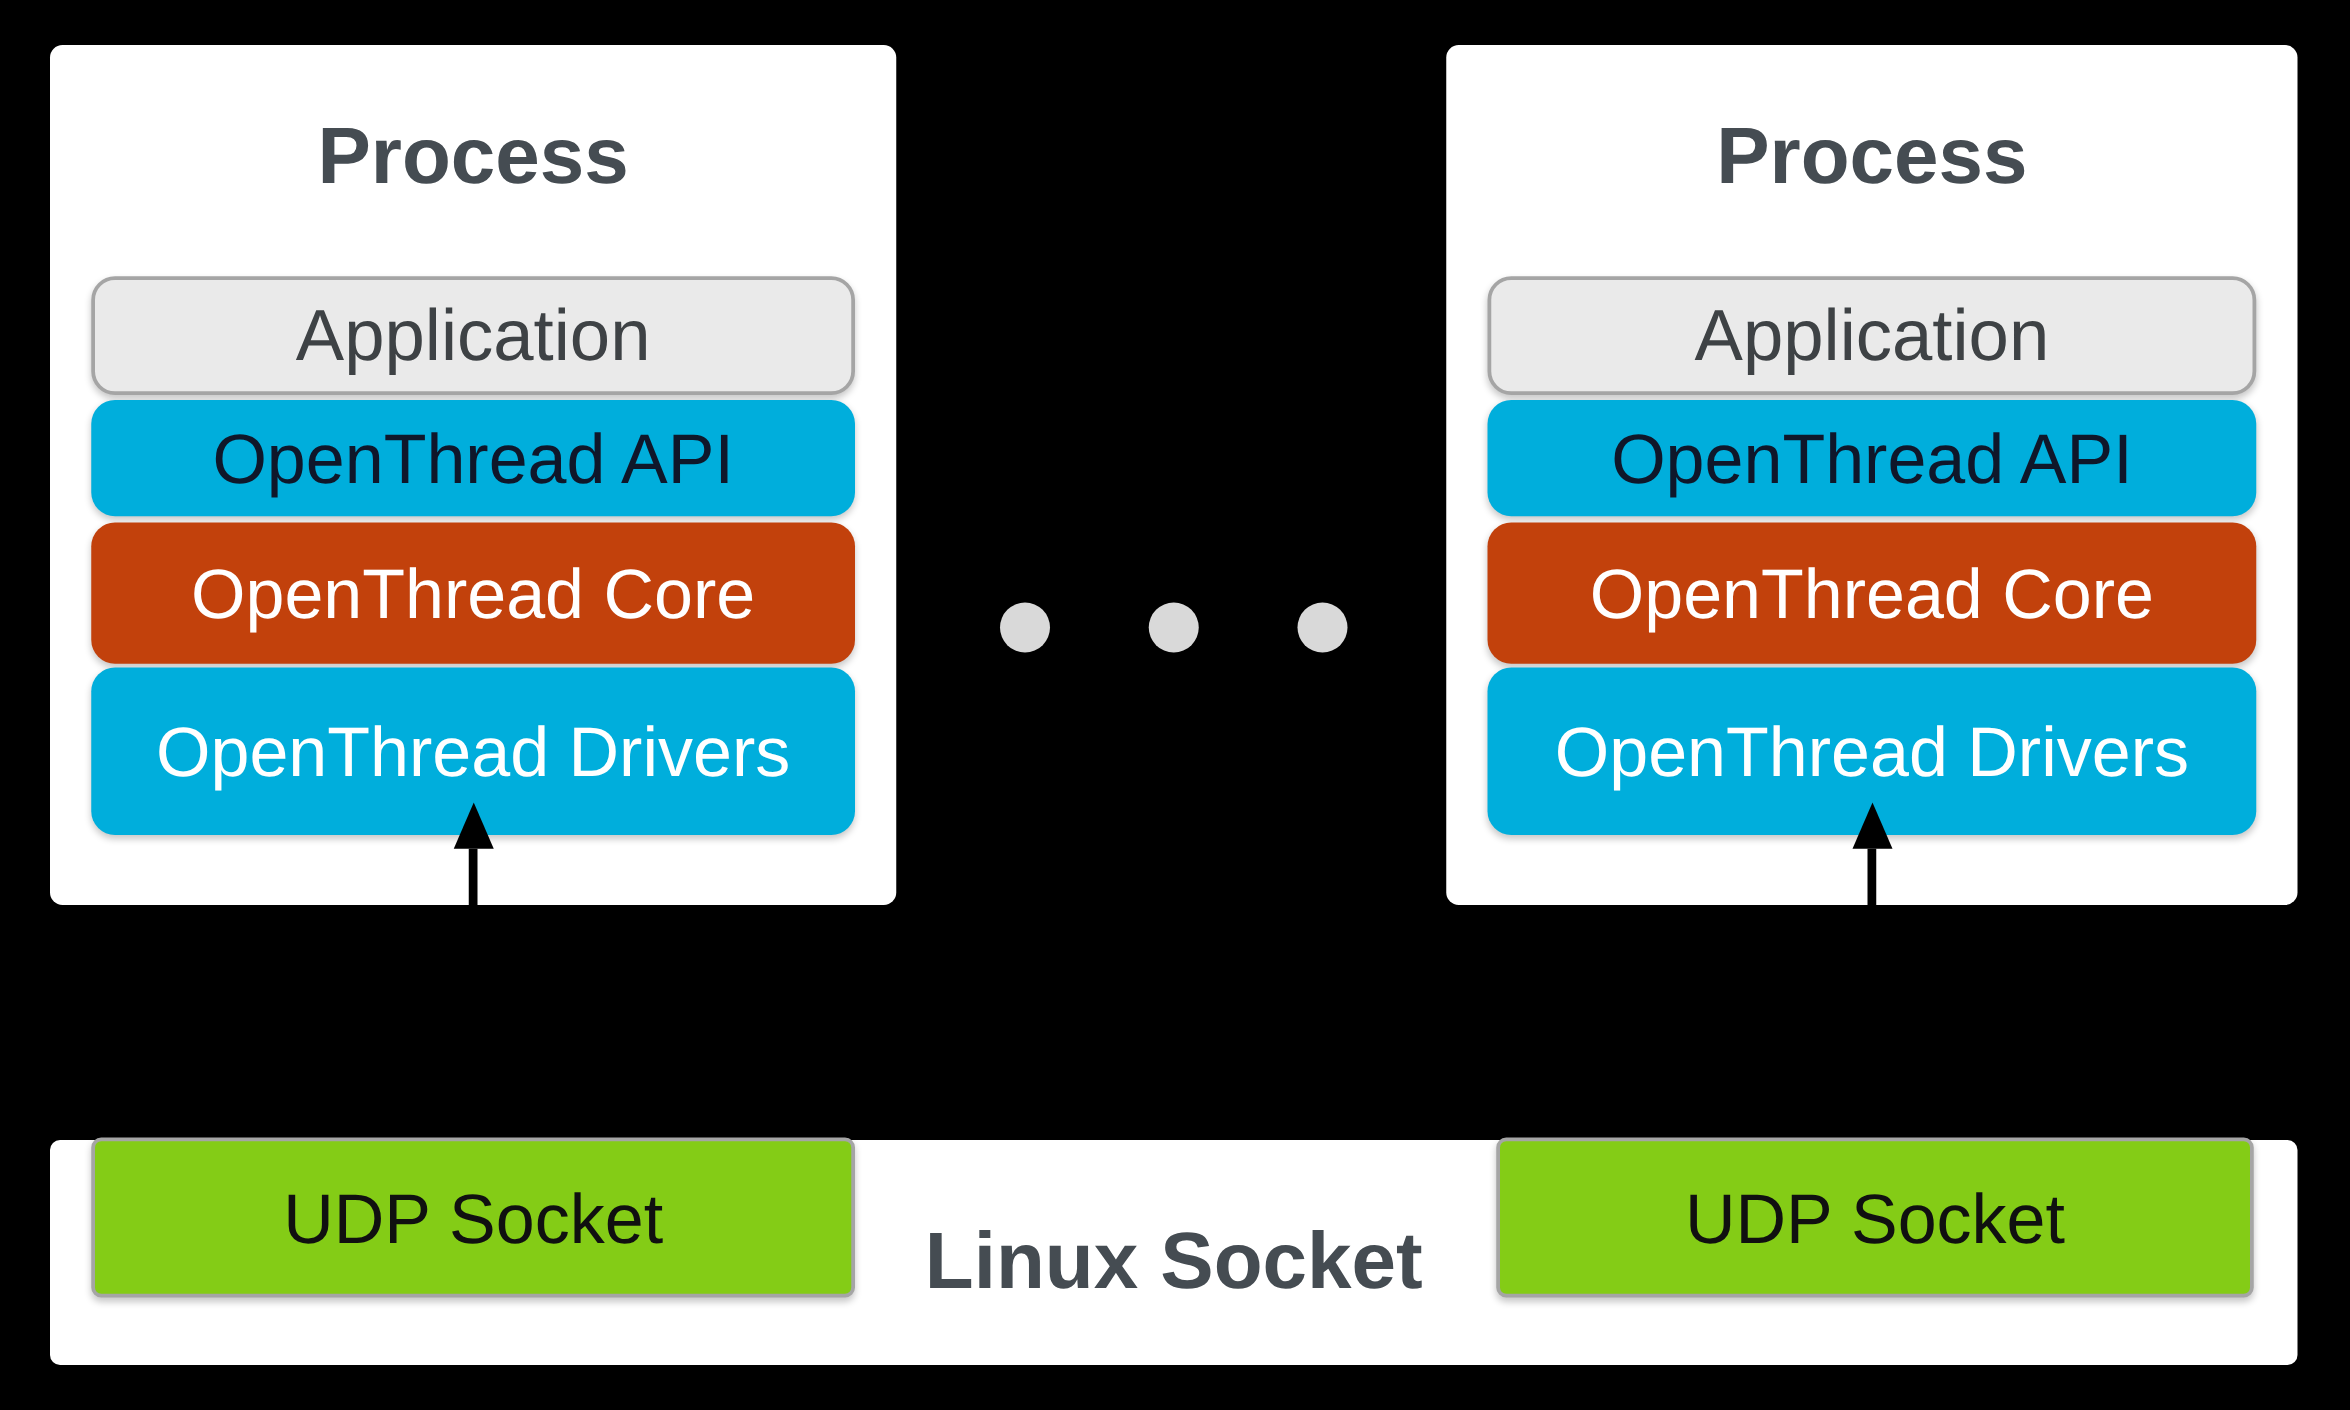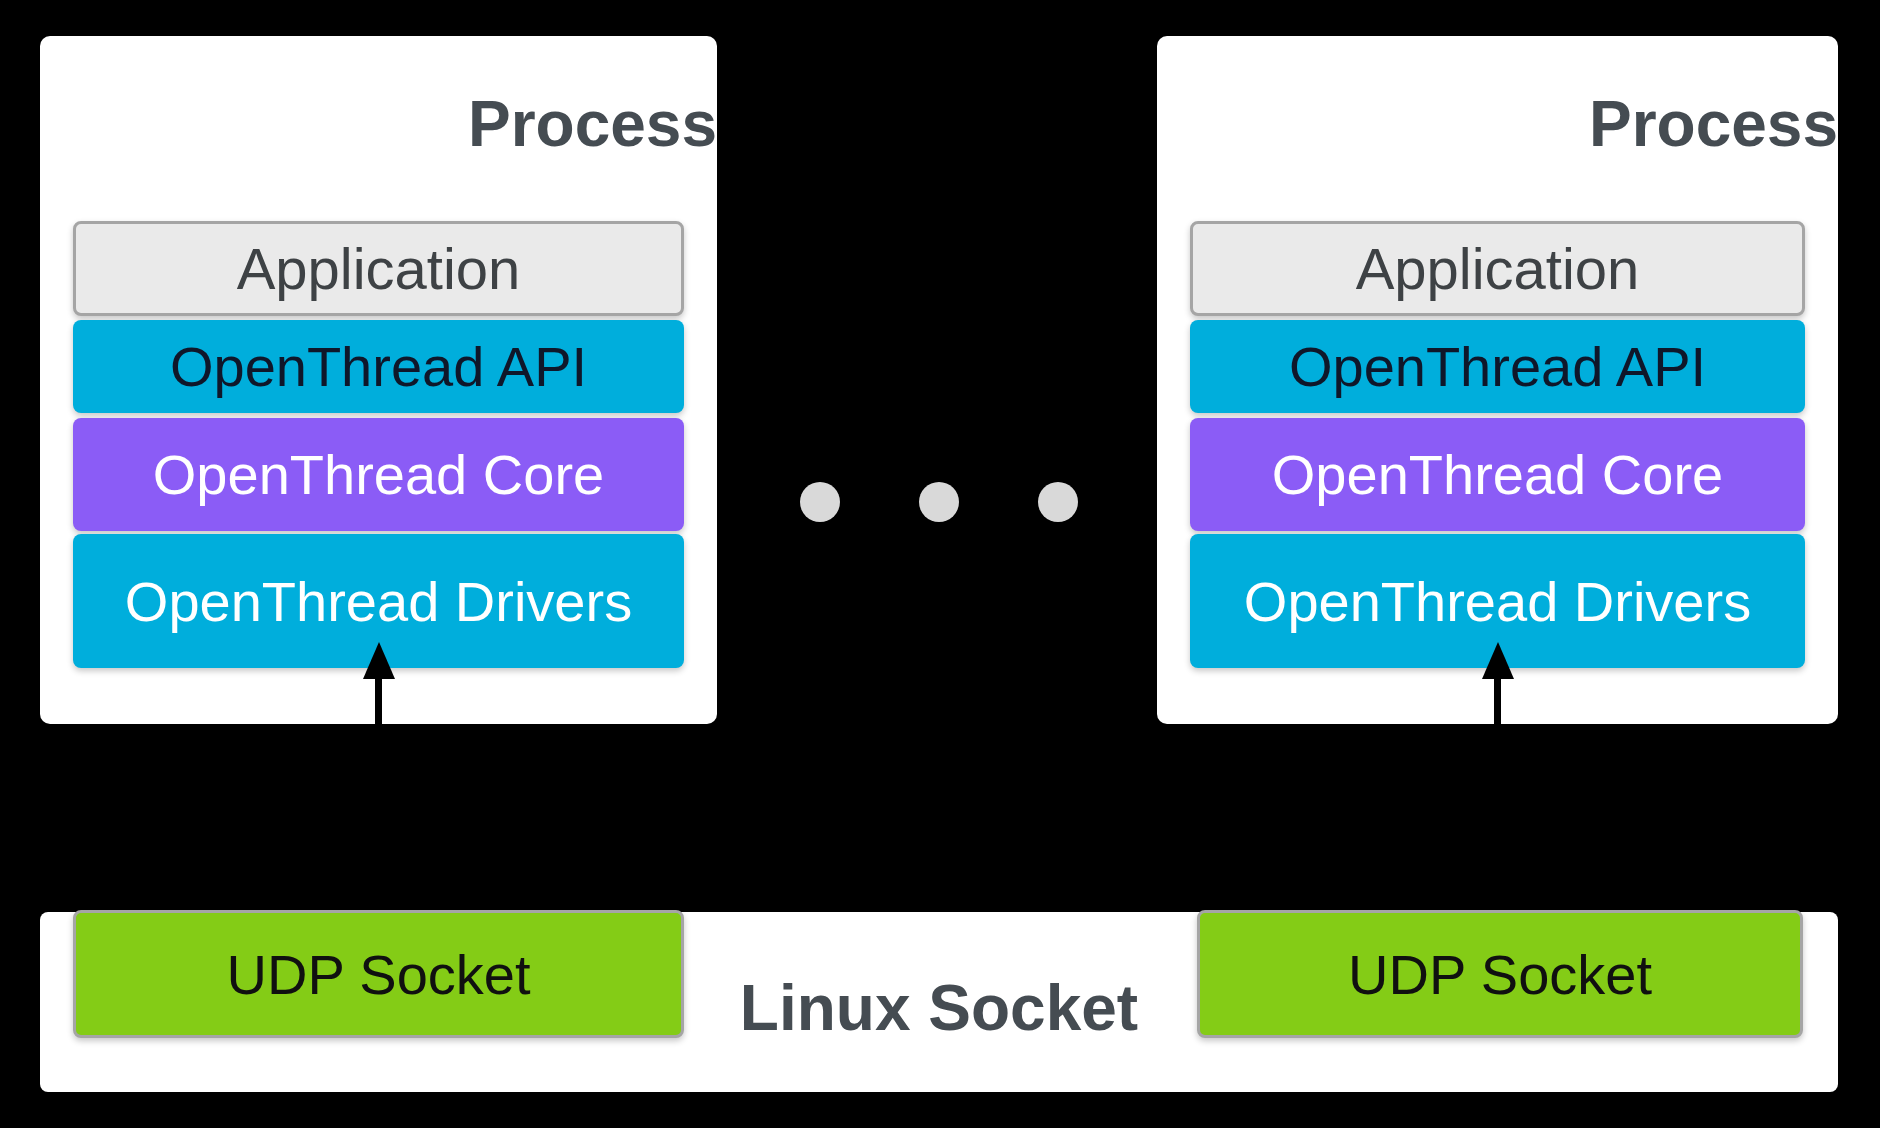--- a/index.html
+++ b/index.html
@@ -23,36 +23,36 @@
     height: 688px;
     background: #FFFFFF;
     border-radius: 10px;
     box-shadow: 0 4px 10px rgba(0,0,0,0.35);
   }
   .process-box.left  { left: 40px;   width: 677px; }
   .process-box.right { left: 1157px; width: 681px; }
 
   .process-title {
     margin-top: 56px;
-    text-align: right;
+    text-align: center;
     font-size: 64px;
     line-height: 64px;
     font-weight: 700;
     color: #454C52;
   }
 
   .layer-stack {
     position: absolute;
     left: 33px;
     right: 33px;
     top: 185px;
   }
   .layer {
     box-sizing: border-box;
-    border-radius: 8px;
+    border-radius: 19px;
     display: flex;
     align-items: center;
     justify-content: center;
     font-size: 56px;
     box-shadow: 0 3px 6px rgba(0,0,0,0.22);
   }
   .layer-app {
     height: 95px;
     margin-bottom: 4px;
     background: #EAEAEA;
@@ -62,21 +62,21 @@
   }
   .layer-api {
     height: 93px;
     margin-bottom: 5px;
     background: #00AEDC;
     color: #0f172a;
   }
   .layer-core {
     height: 113px;
     margin-bottom: 3px;
-    background: #8b5cf6;
+    background: #c2410c;
     color: #FFFFFF;
   }
   .layer-drivers {
     height: 134px;
     background: #00AEDC;
     color: #FFFFFF;
   }
 
   
   .arrow-up {

